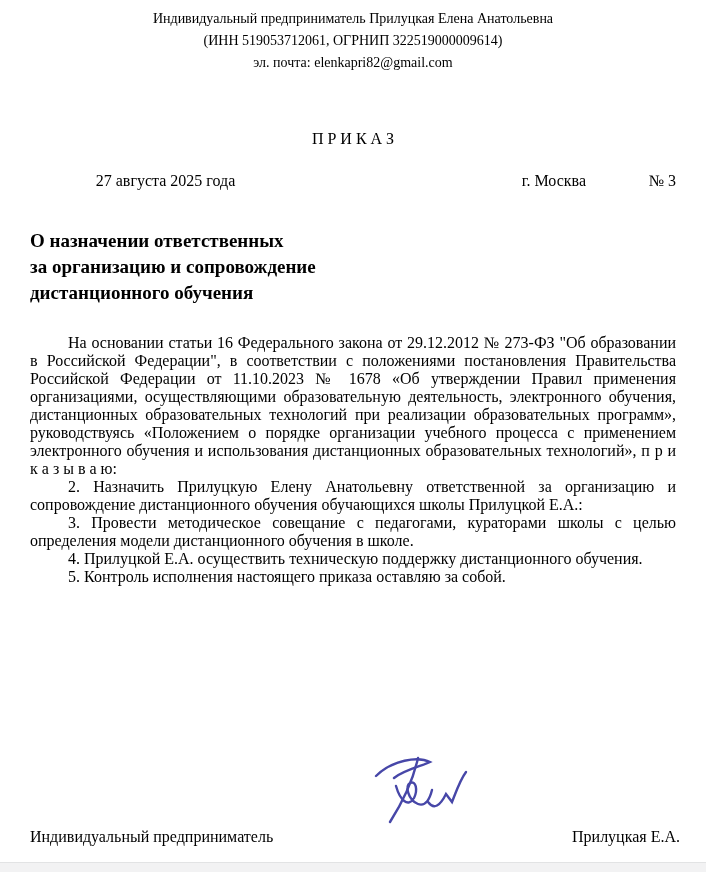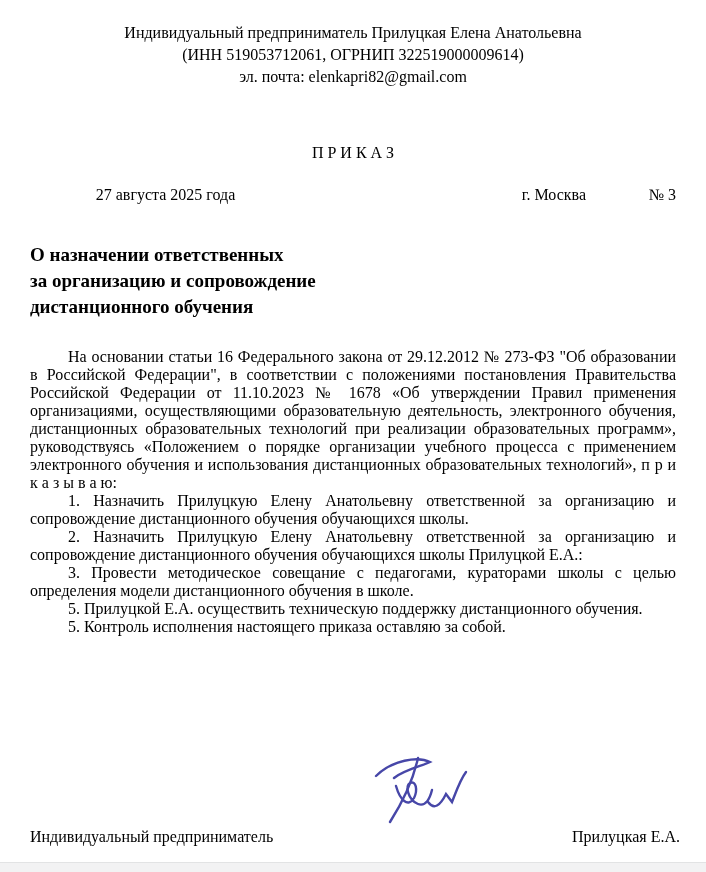--- a/index.html
+++ b/index.html
@@ -7,23 +7,23 @@
     position: relative;
     width: 706px;
     height: 872px;
     margin: 0 auto;
     background: #ffffff;
     font-family: "Liberation Serif", "DejaVu Serif", serif;
     color: #000000;
     overflow: hidden;
   }
   .doc-header {
-    padding-top: 22px;
+    padding-top: 8px;
     text-align: center;
-    font-size: 16px;
+    font-size: 14px;
     line-height: 22px;
   }
   .order-title {
     margin-top: 56px;
     text-align: center;
     font-size: 16px;
   }
   .meta-row {
     display: flex;
     align-items: baseline;
@@ -95,24 +95,23 @@
   </div>
 
   <div class="subject">
     <div>О назначении ответственных</div>
     <div>за организацию и сопровождение</div>
     <div>дистанционного обучения</div>
   </div>
 
   <div class="body-text">
     <p>На основании статьи 16 Федерального закона от 29.12.2012 № 273-ФЗ  "Об образовании в Российской Федерации", в соответствии с положениями постановления Правительства Российской Федерации от 11.10.2023 № 1678 «Об утверждении Правил применения организациями, осуществляющими образовательную деятельность, электронного обучения, дистанционных образовательных технологий при реализации образовательных программ», руководствуясь «Положением о порядке организации учебного процесса с применением электронного обучения и использования дистанционных образовательных технологий», п р и к а з ы в а ю:</p>
-    <p>1. Назначить Прилуцкую Елену Анатольевну ответственной за организацию и сопровождение дистанционного обучения обучающихся школы.</p>
     <p>2. Назначить Прилуцкую Елену Анатольевну ответственной за организацию и сопровождение дистанционного обучения обучающихся школы Прилуцкой Е.А.:</p>
     <p>3. Провести методическое совещание с педагогами, кураторами школы с целью определения модели дистанционного обучения в школе.</p>
-    <p>5. Прилуцкой Е.А. осуществить техническую поддержку дистанционного обучения.</p>
+    <p>4. Прилуцкой Е.А. осуществить техническую поддержку дистанционного обучения.</p>
     <p>5. Контроль исполнения настоящего приказа оставляю за собой.</p>
   </div>
 
   <svg class="signature-img" viewBox="0 0 130 80" fill="none" xmlns="http://www.w3.org/2000/svg">
     <g stroke="#4747a8" stroke-width="2.4" stroke-linecap="round" fill="none">
       <path d="M24,24 C40,8 66,4 78,10 C70,14 52,18 42,26"></path>
       <path d="M66,6 C62,24 52,48 38,70"></path>
       <path d="M44,34 C48,48 56,56 62,46 C66,38 64,28 58,31 C53,34 56,48 66,52 C74,55 78,46 80,38"></path>
       <path d="M76,50 C82,58 88,54 94,42 L100,50 C104,40 108,28 114,20"></path>
     </g>

